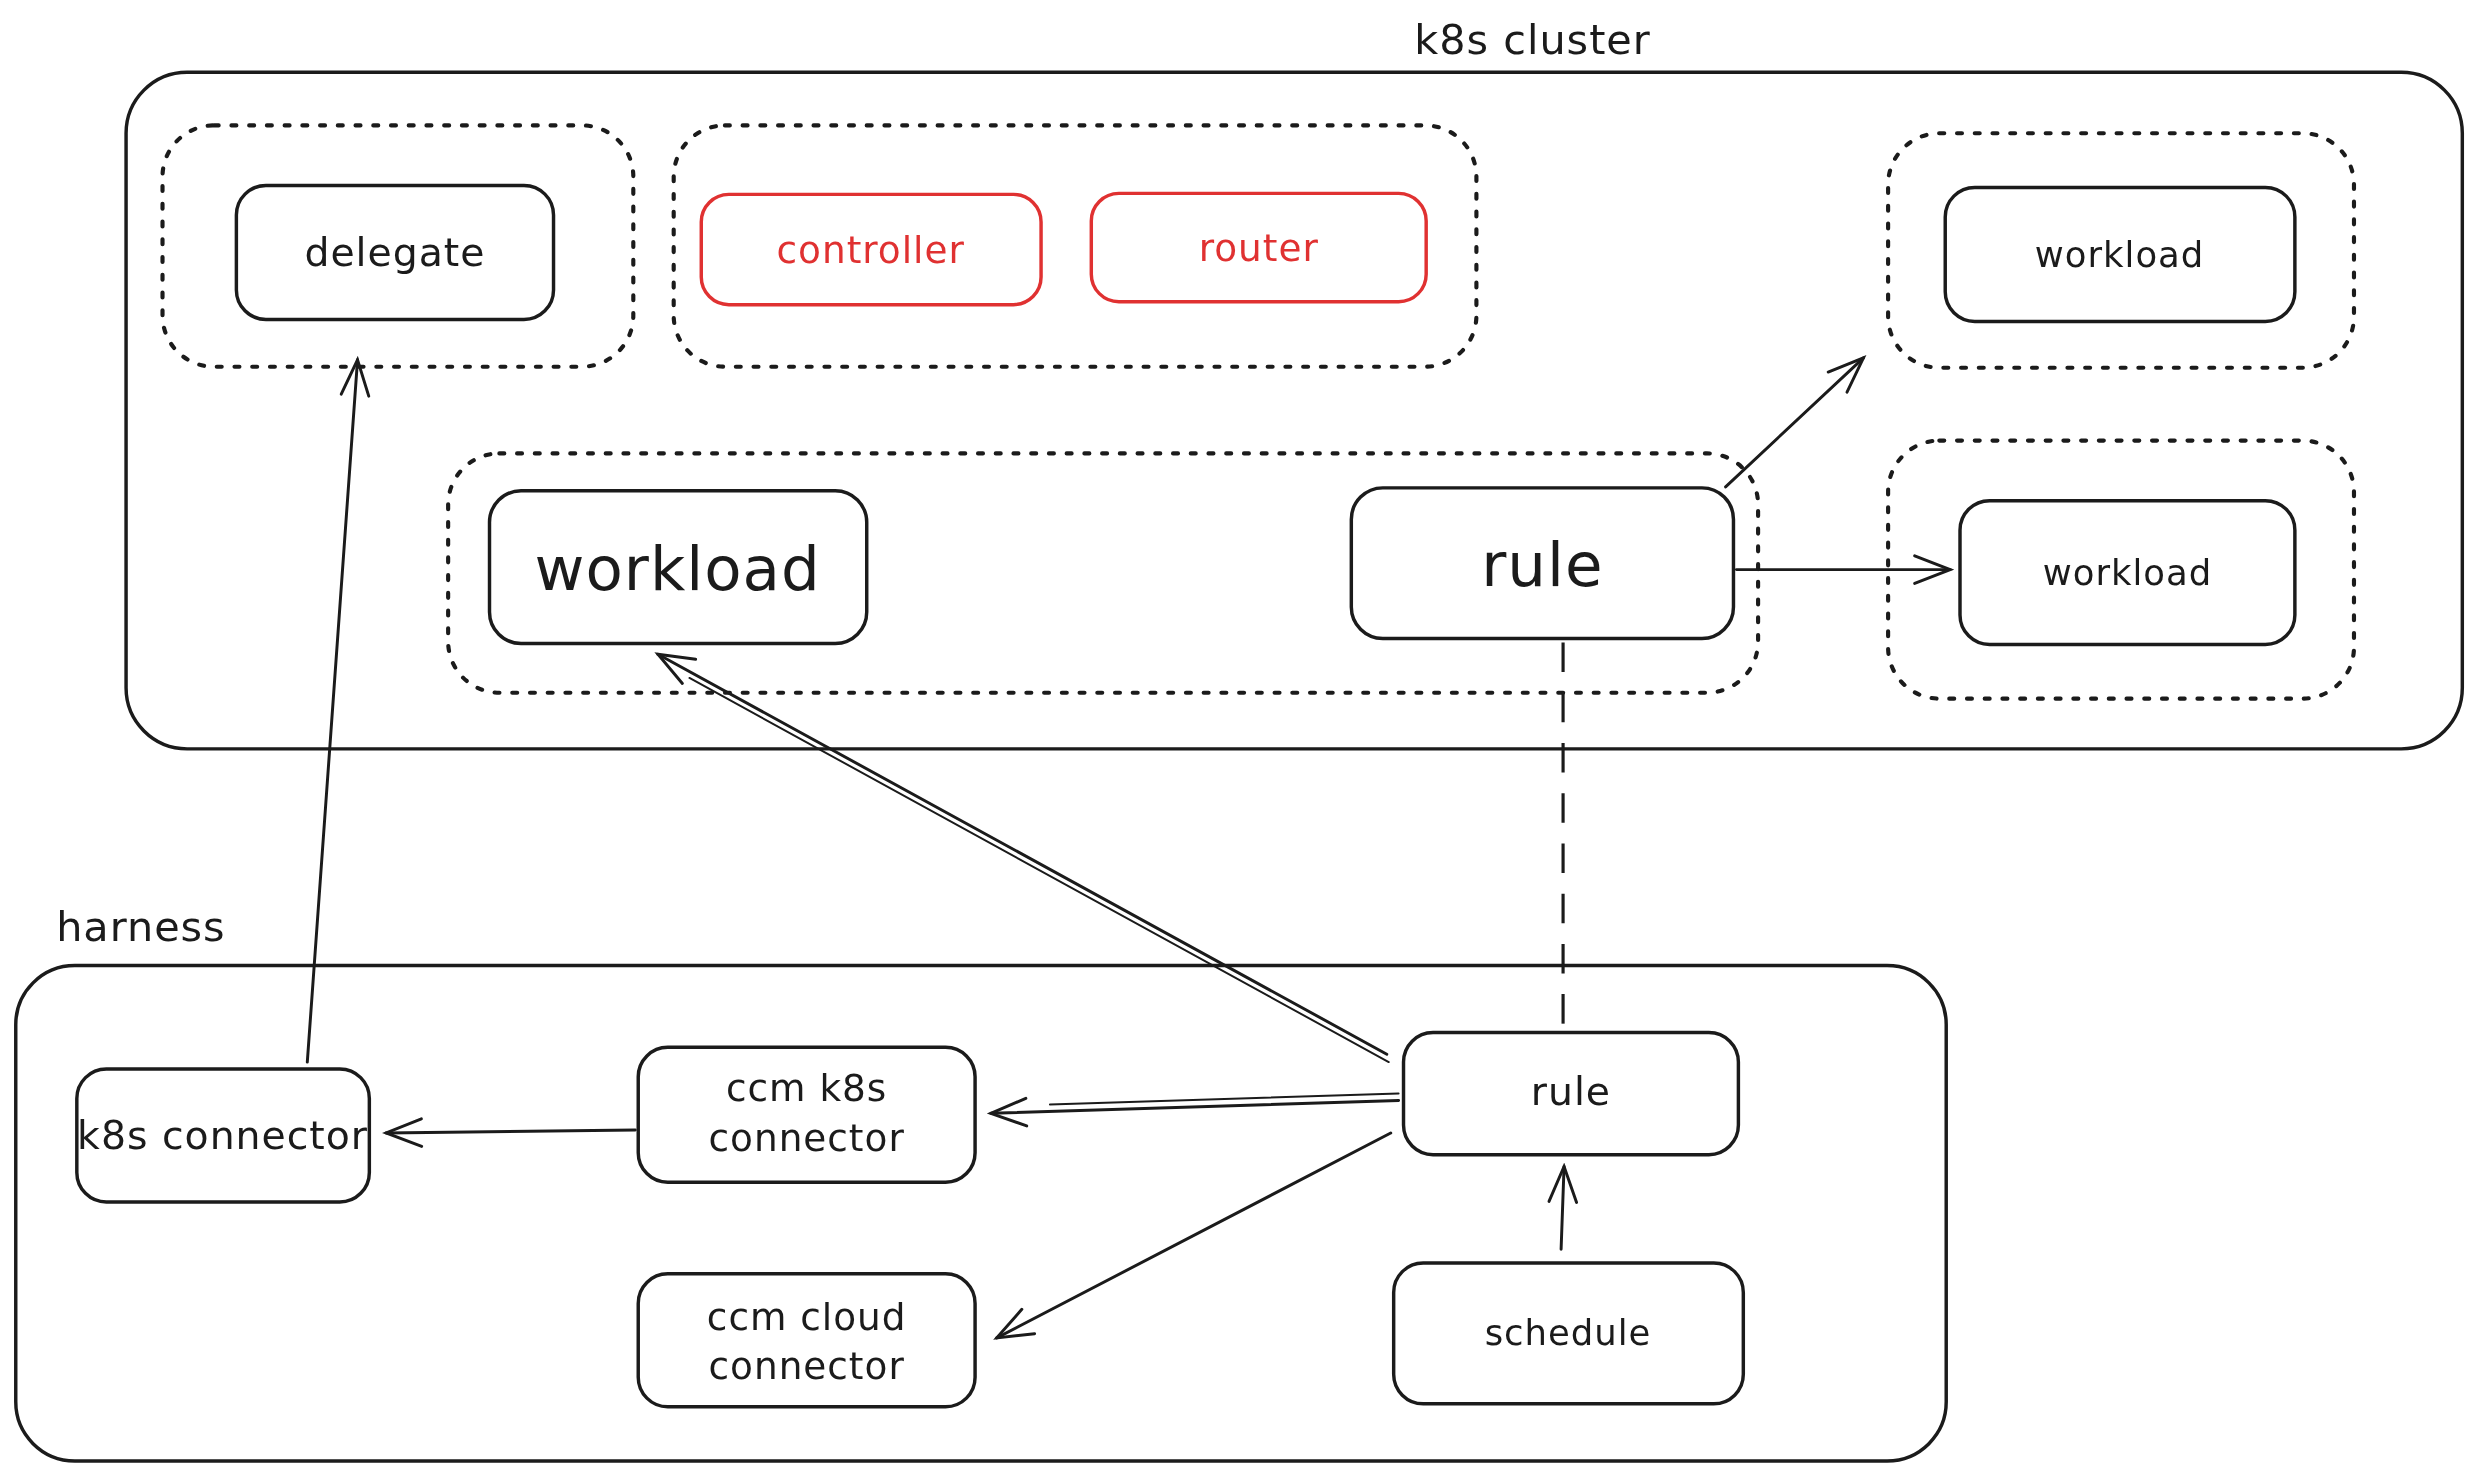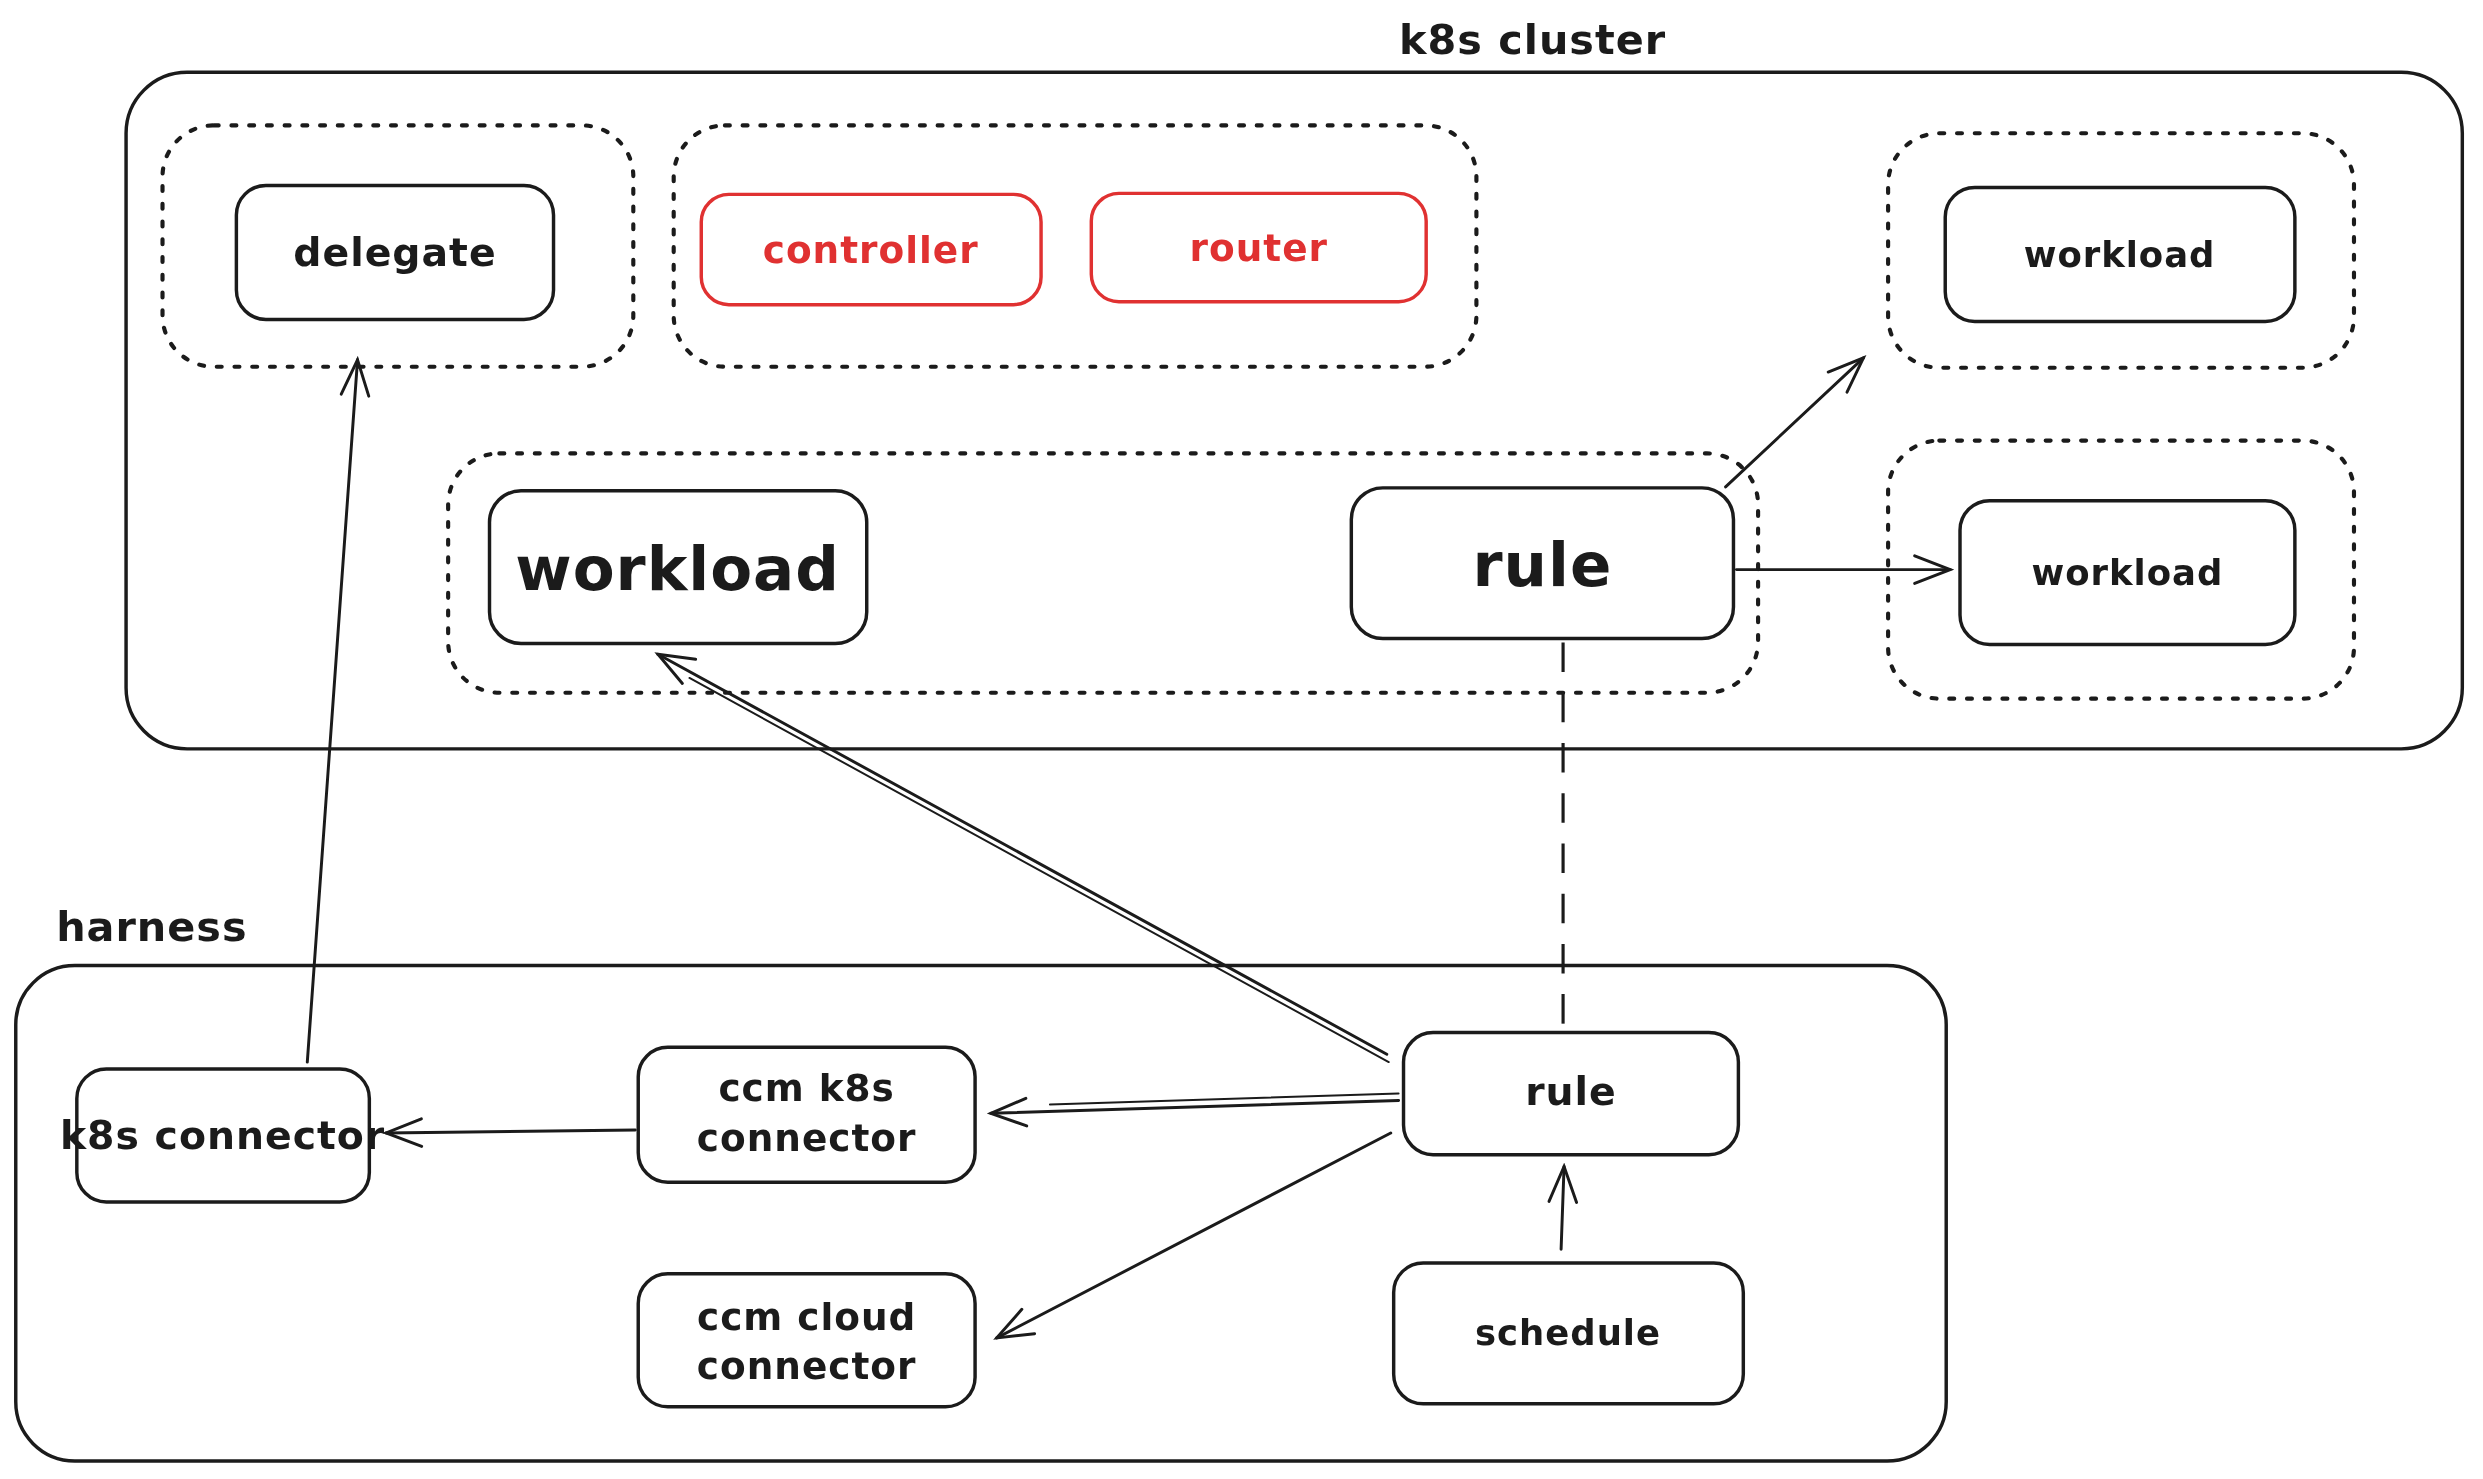--- a/index.html
+++ b/index.html
@@ -2,21 +2,20 @@
 <html><head>
 <meta charset="utf-8">
 <style>
   html, body { margin: 0; padding: 0; background: #ffffff; }
   .stage {
     position: relative;
     width: 2483px;
     height: 1480px;
     background: #ffffff;
     font-family: "DejaVu Sans", "Liberation Sans", sans-serif;
-    font-weight: bold;
   }
   svg { display: block; }
   text {
     font-family: "DejaVu Sans", "Liberation Sans", sans-serif;
     letter-spacing: 1px;
   }
   .txt-ink { fill: #1b1b1b; }
   .node {
     fill: #ffffff;
     stroke: #1b1b1b;

